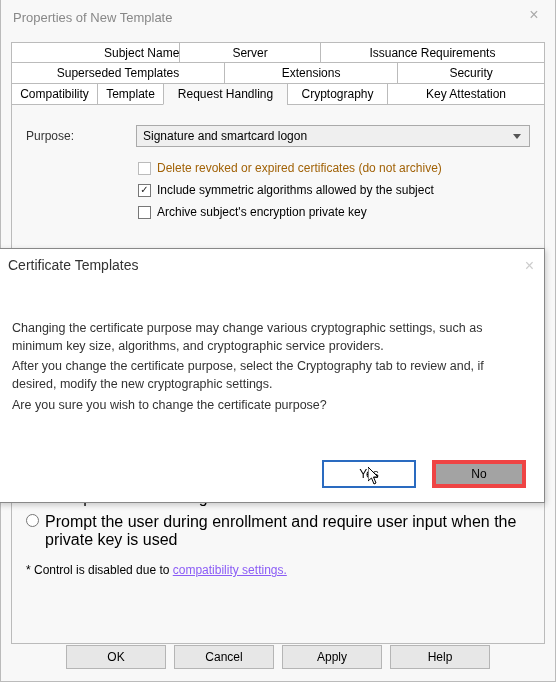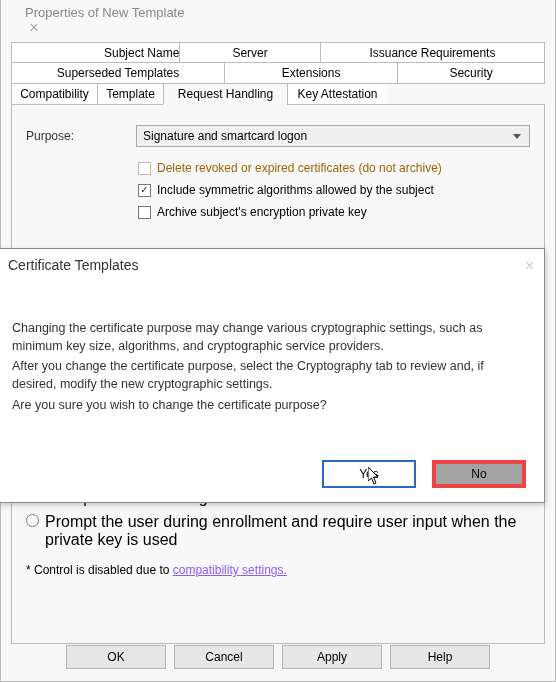--- a/index.html
+++ b/index.html
@@ -17,27 +17,26 @@
       top: 0; left: 0;
       width: 556px;
       height: 682px;
       background: #f8f8f8;
       border-left: 1px solid #bbb;
       border-right: 1px solid #bbb;
       border-bottom: 1px solid #bbb;
     }
     .titlebar {
       height: 30px;
-      padding: 5px 24px;
+      padding: 5px 12px;
       font-size: 13px;
       color: #888;
       display: flex;
-      align-items: flex-start;
+      align-items: flex-end;
       justify-content: space-between;
-      flex-direction: column;
     }
     .titlebar-close {
       width: 18px; height: 18px;
       font-size: 16px;
       color: #aaa;
       text-align: center;
       line-height: 16px;
     }
     .tab-container {
       margin: 12px 10px 0 10px;
@@ -227,20 +226,21 @@
     </div>
     <div class="tab-row tr2">
       <div class="tab">Superseded Templates</div>
       <div class="tab">Extensions</div>
       <div class="tab">Security</div>
     </div>
     <div class="tab-row tr3">
       <div class="tab">Compatibility</div>
       <div class="tab">Template</div>
       <div class="tab selected">Request Handling</div>
+      <div class="tab">Cryptography</div>
       <div class="tab">Key Attestation</div>
     </div>
 
     <div class="tab-content">
       <div class="purpose-row">
         <span class="purpose-label">Purpose:</span>
         <div class="purpose-select">
           <span>Signature and smartcard logon</span>
         </div>
       </div>

